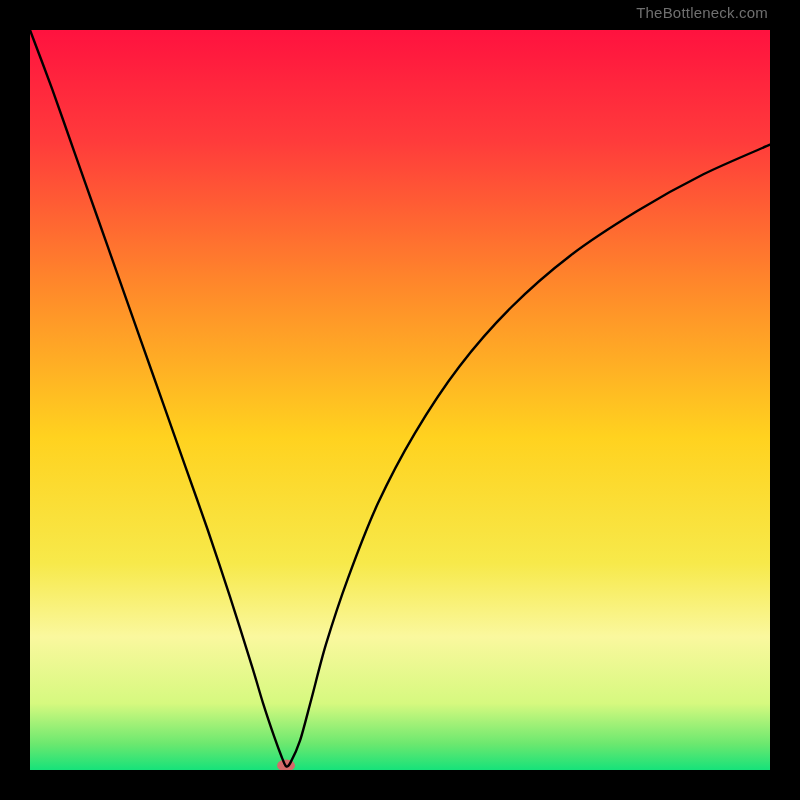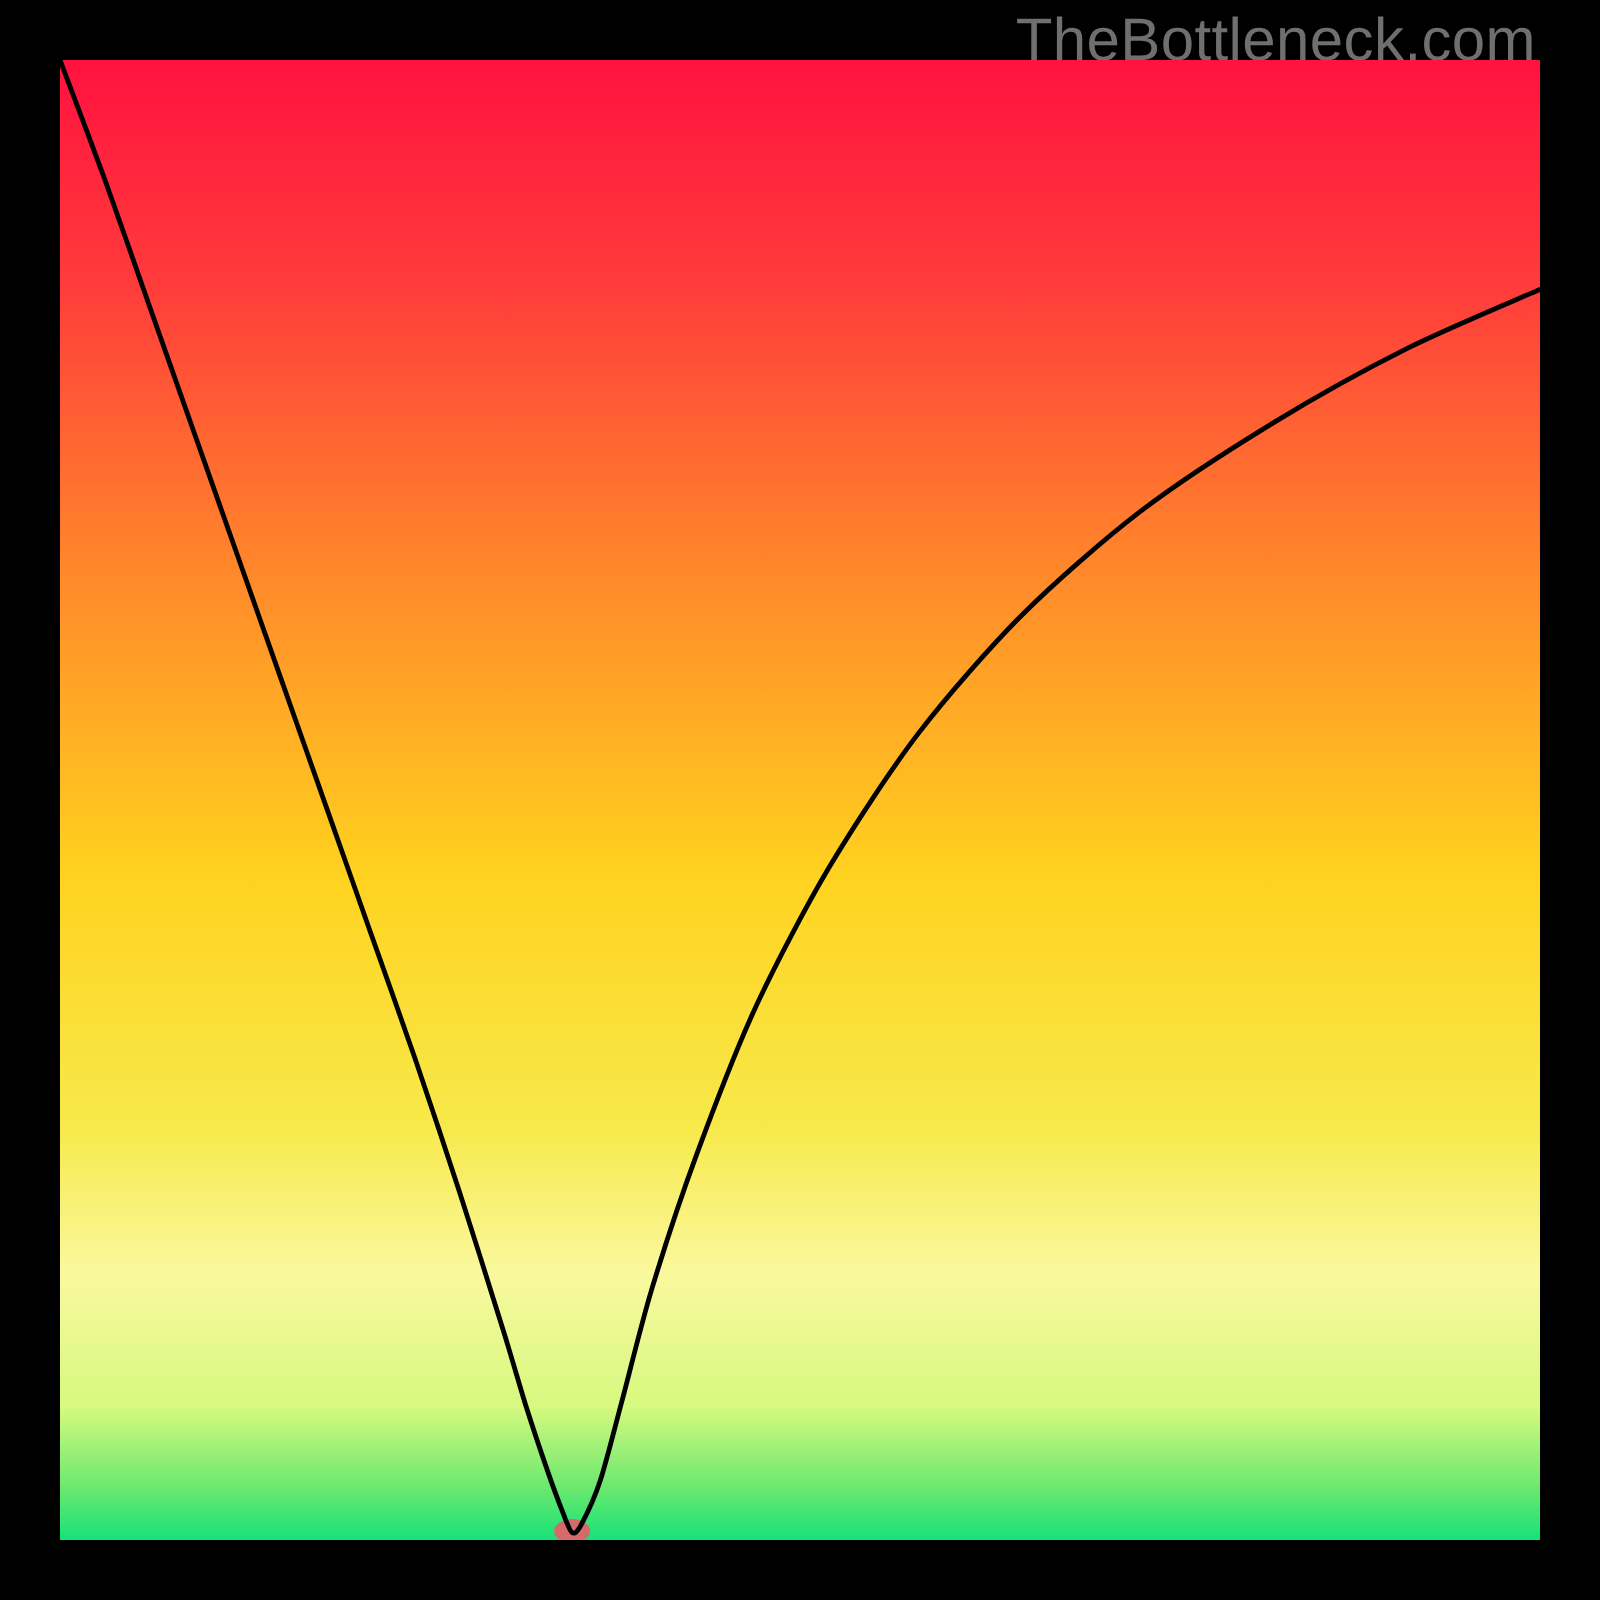--- a/index.html
+++ b/index.html
@@ -25,21 +25,21 @@
     left: 30px;
     width: 740px;
     height: 740px;
     overflow: hidden;
   }
   .watermark {
     position: absolute;
     top: 4px;
     right: 32px;
     color: #6f6f6f;
-    font-size: 30px;
+    font-size: 15px;
     font-weight: 500;
     letter-spacing: 0.2px;
     user-select: none;
   }
   svg {
     display: block;
   }
 </style>
 </head>
 <body>

